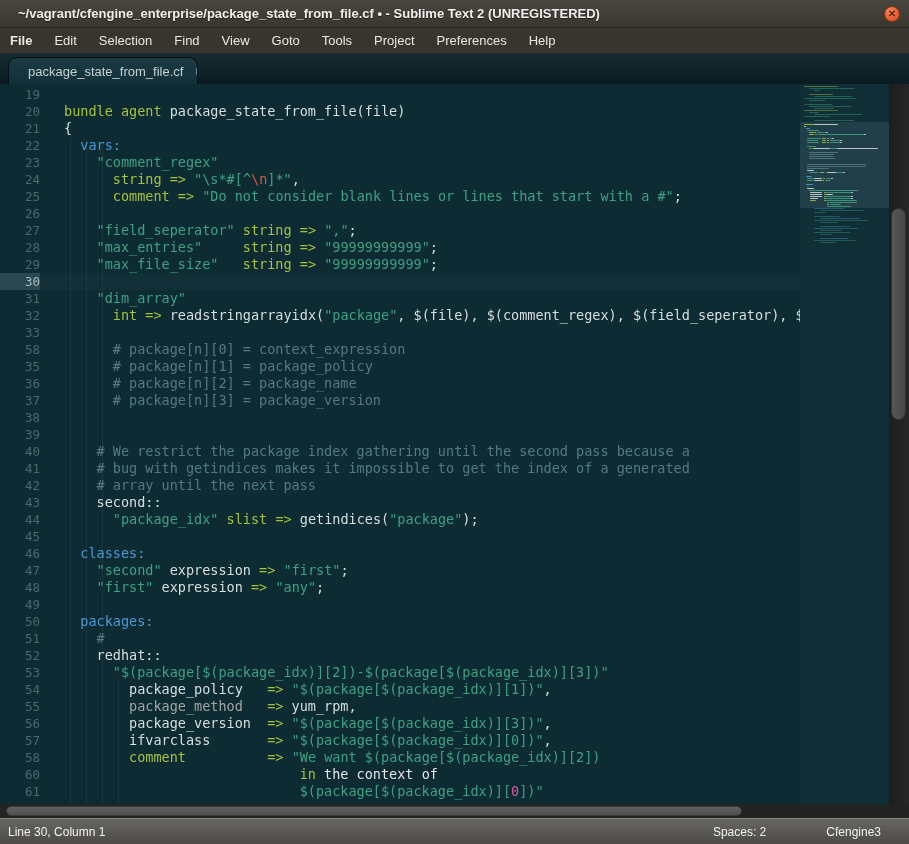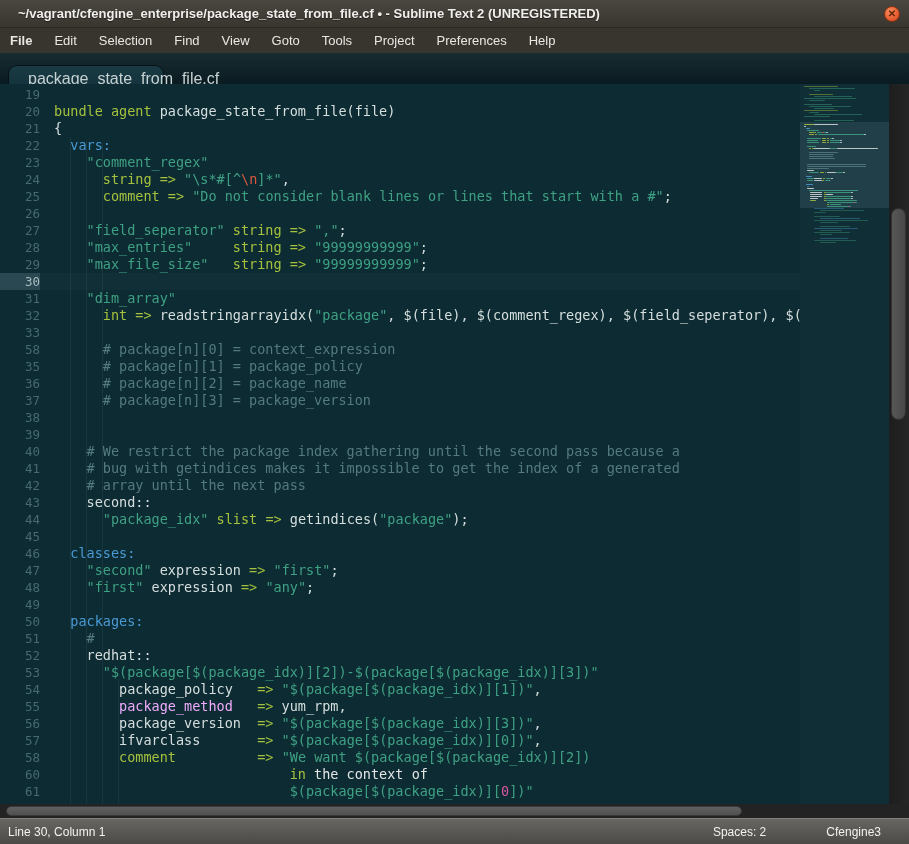--- a/index.html
+++ b/index.html
@@ -19,36 +19,36 @@
 
   
   #menubar{position:absolute;left:0;top:28px;width:909px;height:25px;background:#38352f;
     display:flex;align-items:center;color:#e9e7e3;font-size:13px;}
   .menu-item{padding:0 11px;height:100%;display:flex;align-items:center;cursor:default;}
   .menu-item:first-child{padding-left:10px;font-weight:bold;}
 
   
   #tabbar{position:absolute;left:0;top:53px;width:909px;height:31px;
     background:linear-gradient(#172b31,#0a1c22);}
-  #tab{position:absolute;left:8px;top:12px;width:156px;height:27px;
+  #tab{position:absolute;left:8px;top:4px;width:190px;height:27px;
     background:linear-gradient(#1b3b44,#113039);border:1px solid #061218;border-bottom:none;
     border-radius:9px 9px 0 0;box-sizing:border-box;display:flex;align-items:center;
-    padding-left:19px;color:#c6d2d2;font-size:16px;cursor:pointer;}
+    padding-left:19px;color:#c6d2d2;font-size:13px;cursor:pointer;}
   #tab-dot{width:7px;height:7px;border-radius:50%;background:#84979a;margin-left:13px;}
 
   
   #editor{position:absolute;left:0;top:84px;width:909px;height:734px;
     background:#0c2b33;overflow:hidden;}
   #code-area{position:absolute;left:0;top:0;width:800px;height:758px;overflow:hidden;
     font-family:"DejaVu Sans Mono","Liberation Mono",monospace;font-size:13.5px;
     line-height:17px;padding-top:2px;box-sizing:border-box;cursor:text;}
   .row{height:17px;white-space:pre;position:relative;}
   .row .ln{display:inline-block;width:40px;text-align:right;color:#476a70;
     font-size:12.5px;vertical-align:top;}
-  .row .src{padding-left:14px;}
+  .row .src{padding-left:24px;}
   .row.current .ln{background:#294852;color:#a9bcbe;}
   .row.current{background:rgba(255,255,255,0.025);}
   .guide{position:absolute;width:1px;background:rgba(205,228,230,0.07);}
 
   
   #minimap{position:absolute;left:800px;top:0;width:89px;height:734px;
     background:rgba(255,255,255,0.015);cursor:pointer;}
   #mini-content{position:absolute;left:4px;right:3px;top:2px;}
   .mini-row{position:relative;height:2px;}
   .mini-bar{position:absolute;top:0;height:1.4px;border-radius:0.5px;}
@@ -135,21 +135,21 @@
         <div class="row"><span class="ln">45</span><span class="src"></span></div>
         <div class="row"><span class="ln">46</span><span class="src"><span style="color: rgb(74, 154, 213);">  classes:</span></span></div>
         <div class="row"><span class="ln">47</span><span class="src"><span style="color: rgb(214, 223, 222);">    </span><span style="color: rgb(63, 161, 131);">"second"</span><span style="color: rgb(214, 223, 222);"> expression </span><span style="color: rgb(166, 193, 61);">=&gt;</span><span style="color: rgb(214, 223, 222);"> </span><span style="color: rgb(63, 161, 131);">"first"</span><span style="color: rgb(214, 223, 222);">;</span></span></div>
         <div class="row"><span class="ln">48</span><span class="src"><span style="color: rgb(214, 223, 222);">    </span><span style="color: rgb(63, 161, 131);">"first"</span><span style="color: rgb(214, 223, 222);"> expression </span><span style="color: rgb(166, 193, 61);">=&gt;</span><span style="color: rgb(214, 223, 222);"> </span><span style="color: rgb(63, 161, 131);">"any"</span><span style="color: rgb(214, 223, 222);">;</span></span></div>
         <div class="row"><span class="ln">49</span><span class="src"></span></div>
         <div class="row"><span class="ln">50</span><span class="src"><span style="color: rgb(74, 154, 213);">  packages:</span></span></div>
         <div class="row"><span class="ln">51</span><span class="src"><span style="color: rgb(84, 122, 128);">    #</span></span></div>
         <div class="row"><span class="ln">52</span><span class="src"><span style="color: rgb(214, 223, 222);">    redhat::</span></span></div>
         <div class="row"><span class="ln">53</span><span class="src"><span style="color: rgb(63, 161, 131);">      "$(package[$(package_idx)][2])-$(package[$(package_idx)][3])"</span></span></div>
         <div class="row"><span class="ln">54</span><span class="src"><span style="color: rgb(214, 223, 222);">        package_policy   </span><span style="color: rgb(166, 193, 61);">=&gt;</span><span style="color: rgb(214, 223, 222);"> </span><span style="color: rgb(63, 161, 131);">"$(package[$(package_idx)][1])"</span><span style="color: rgb(214, 223, 222);">,</span></span></div>
-        <div class="row"><span class="ln">55</span><span class="src"><span style="color: #f0abfc;">        package_method   </span><span style="color: rgb(166, 193, 61);">=&gt;</span><span style="color: rgb(214, 223, 222);"> yum_rpm,</span></span></div>
+        <div class="row"><span class="ln">55</span><span class="src"><span style="color: #a3a3a3;">        package_method   </span><span style="color: rgb(166, 193, 61);">=&gt;</span><span style="color: rgb(214, 223, 222);"> yum_rpm,</span></span></div>
         <div class="row"><span class="ln">56</span><span class="src"><span style="color: rgb(214, 223, 222);">        package_version  </span><span style="color: rgb(166, 193, 61);">=&gt;</span><span style="color: rgb(214, 223, 222);"> </span><span style="color: rgb(63, 161, 131);">"$(package[$(package_idx)][3])"</span><span style="color: rgb(214, 223, 222);">,</span></span></div>
         <div class="row"><span class="ln">57</span><span class="src"><span style="color: rgb(214, 223, 222);">        ifvarclass       </span><span style="color: rgb(166, 193, 61);">=&gt;</span><span style="color: rgb(214, 223, 222);"> </span><span style="color: rgb(63, 161, 131);">"$(package[$(package_idx)][0])"</span><span style="color: rgb(214, 223, 222);">,</span></span></div>
         <div class="row"><span class="ln">58</span><span class="src"><span style="color: rgb(214, 223, 222);">        </span><span style="color: rgb(166, 193, 61);">comment</span><span style="color: rgb(214, 223, 222);">          </span><span style="color: rgb(166, 193, 61);">=&gt;</span><span style="color: rgb(214, 223, 222);"> </span><span style="color: rgb(63, 161, 131);">"We want $(package[$(package_idx)][2])</span></span></div>
         <div class="row"><span class="ln">60</span><span class="src"><span style="color: rgb(63, 161, 131);">                             </span><span style="color: rgb(166, 193, 61);">in</span><span style="color: #e5e5e5;"> the context of</span></span></div>
         <div class="row"><span class="ln">61</span><span class="src"><span style="color: rgb(63, 161, 131);">                             $(package[$(package_idx)][</span><span style="color: rgb(216, 88, 159);">0</span><span style="color: rgb(63, 161, 131);">])"</span></span></div>
         <div class="guide" style="left: 70px; top: 53px; bottom: 16px;"></div>
         <div class="guide" style="left: 86px; top: 56px; bottom: 16px;"></div>
         <div class="guide" style="left: 102px; top: 59px; bottom: 16px;"></div>
         <div class="guide" style="left: 118px; top: 595px; bottom: 16px;"></div>
       </div>

